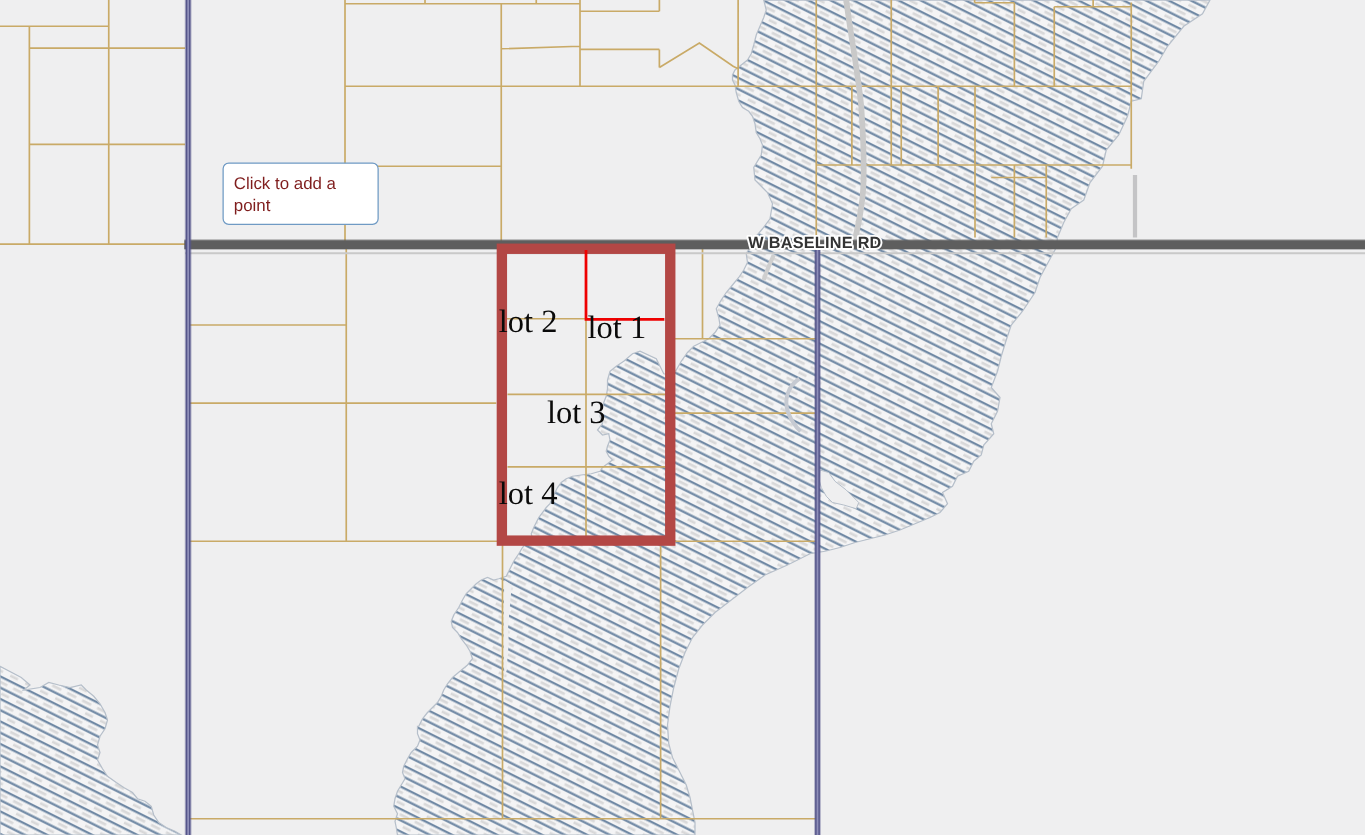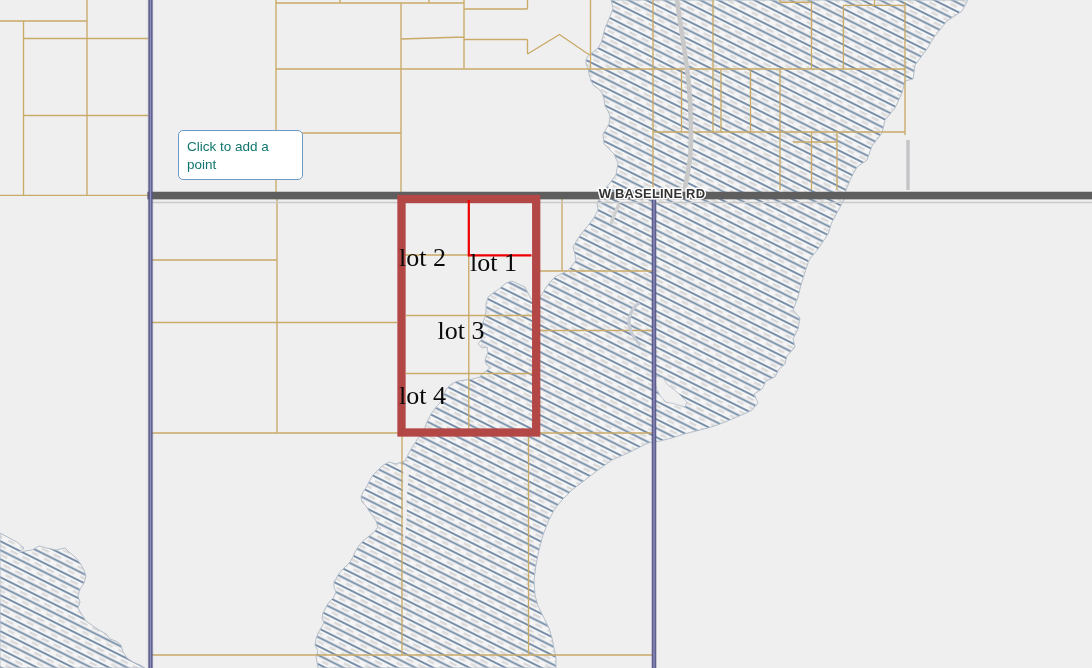--- a/index.html
+++ b/index.html
@@ -1,21 +1,21 @@
 <!DOCTYPE html>
 <html><head>
 <meta charset="utf-8">
 <style>
   html,body{margin:0;padding:0;width:1092px;height:668px;overflow:hidden;
     font-family:"Liberation Sans",sans-serif;background:#efeff0;}
   #map{position:absolute;left:0;top:0;}
   
   #tip{position:absolute;left:178px;top:130px;width:125px;height:50px;
     background:#ffffff;border:1.4px solid #6f9ac4;border-radius:5px;
-    box-sizing:border-box;color:#0f766e;font-size:13.5px;line-height:18px;
+    box-sizing:border-box;color:#7f1d1d;font-size:13.5px;line-height:18px;
     padding:7px 0 0 8px;}
 </style>
 </head>
 <body>
 
 <svg id="map" width="1092" height="668" viewBox="0 0 1092 668">
   <defs>
     <pattern id="hatch" width="13.4" height="16.1" patternUnits="userSpaceOnUse" patternTransform="rotate(26.565)">
       <rect width="13.4" height="16.1" fill="#f4f4f5"></rect>
       <rect x="0" y="0" width="13.4" height="1.8" fill="#6f88a4"></rect>

